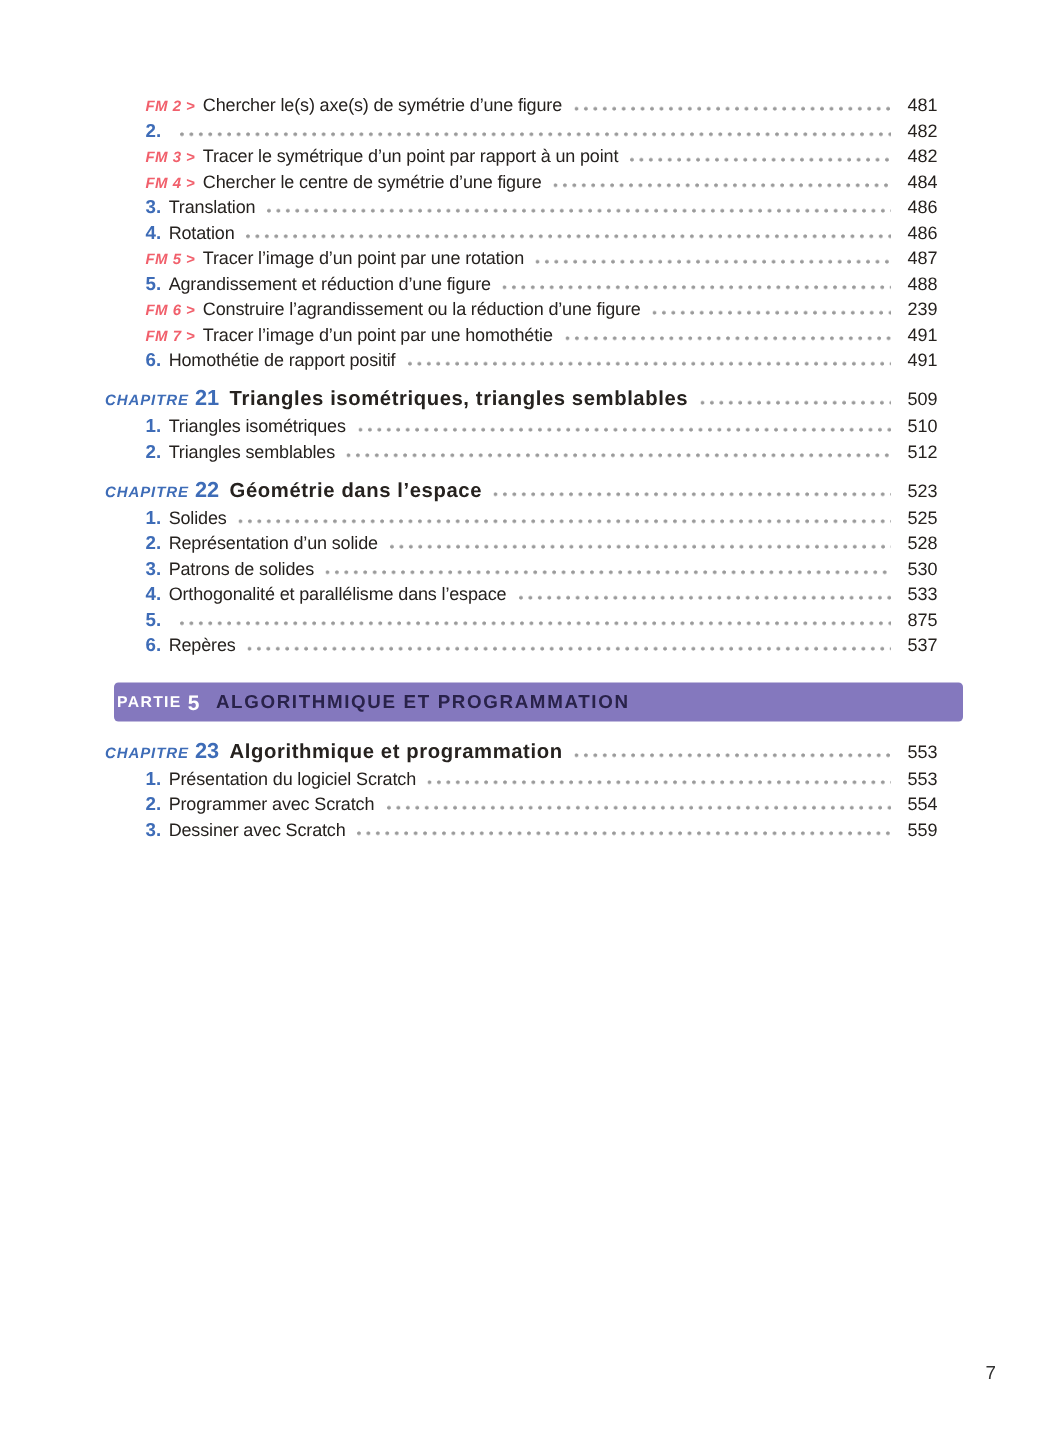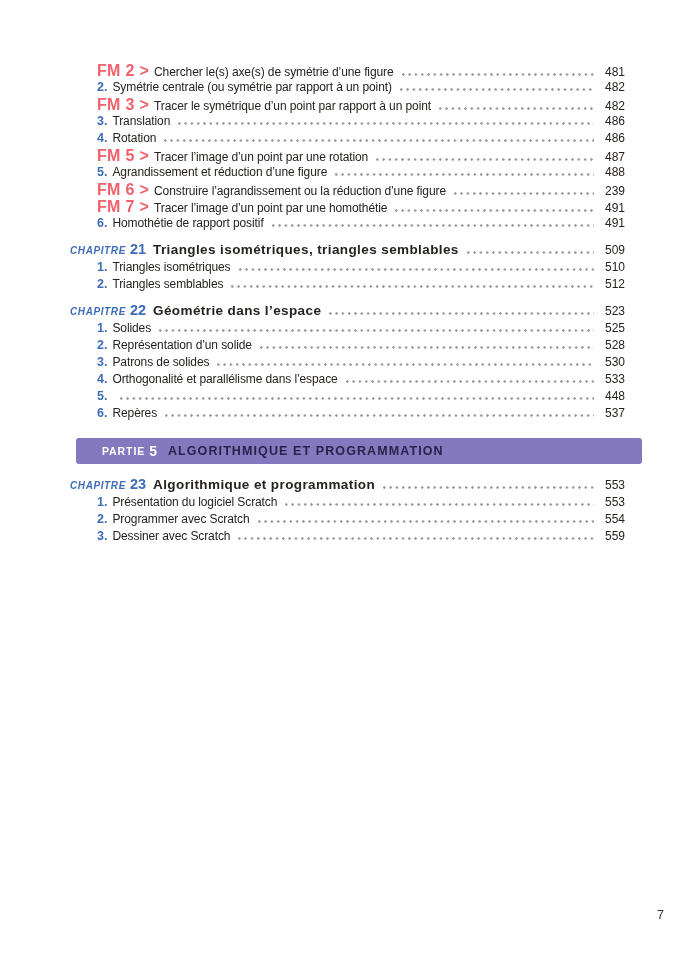--- a/index.html
+++ b/index.html
@@ -33,21 +33,21 @@
     display: flex;
     align-items: baseline;
     height: 17px;
     font-size: 12px;
     line-height: 17px;
     white-space: nowrap;
   }
   .item { padding-left: 27px; }
   .pfx { flex: none; margin-right: 5px; font-weight: bold; }
   .pfx.num { color: var(--blue); font-size: 12.5px; }
-  .pfx.fm  { color: var(--pink); font-size: 16px; letter-spacing: 0.3px; }
+  .pfx.fm  { color: var(--pink); font-size: 10px; letter-spacing: 0.3px; font-style: italic; }
   .lbl { flex: none; color: var(--ink); letter-spacing: -0.1px; }
   .leader {
     flex: 1;
     height: 3px;
     margin: 0 6px 0 8px;
     background-image: radial-gradient(circle at 1.3px 1.5px, var(--dot) 1.02px, rgba(0,0,0,0) 1.45px);
     background-size: 6.3px 3px;
     background-repeat: repeat-x;
     min-width: 12px;
   }
@@ -58,21 +58,21 @@
     font-size: 10px; letter-spacing: 0.6px; margin-right: 4px; font-style: italic;
   }
   .chapnum { flex: none; color: var(--blue); font-weight: bold; font-size: 14.5px; margin-right: 7px; }
   .chaptitle { flex: none; font-weight: bold; font-size: 13.5px; letter-spacing: 0.4px; color: var(--ink); text-align: center; }
   .part-banner {
     margin: 16px 0 10px 6px;
     width: 566px; height: 26px;
     background: var(--purple);
     border-radius: 3px;
     display: flex; align-items: center;
-    padding-left: 26px;
+    padding-left: 2px;
     box-sizing: border-box;
     white-space: nowrap;
   }
   .partword { color: #fff; font-weight: bold; font-size: 10.5px; letter-spacing: 0.9px; margin-right: 4px; }
   .partnum  { color: #fff; font-weight: bold; font-size: 14px; margin-right: 11px; }
   .parttitle { color: var(--banner-ink); font-weight: bold; font-size: 12.5px; letter-spacing: 1.1px; }
   .folio {
     position: absolute;
     right: 36px; top: 908px;
     font-size: 12.5px;
@@ -86,29 +86,34 @@
   <div class="content">
 
     <div class="row item">
       <span class="pfx fm">FM 2 &gt;</span>
       <span class="lbl">Chercher le(s) axe(s) de symétrie d’une figure</span>
       <span class="leader"></span>
       <span class="pg">481</span>
     </div>
     <div class="row item">
       <span class="pfx num">2.</span>
-      <span class="lbl">Symétrie centrale (ou symétrie par rapport à un point)</span>
       <span class="leader"></span>
       <span class="pg">482</span>
     </div>
     <div class="row item">
       <span class="pfx fm">FM 3 &gt;</span>
       <span class="lbl">Tracer le symétrique d’un point par rapport à un point</span>
       <span class="leader"></span>
       <span class="pg">482</span>
+    </div>
+    <div class="row item">
+      <span class="pfx fm">FM 4 &gt;</span>
+      <span class="lbl">Chercher le centre de symétrie d’une figure</span>
+      <span class="leader"></span>
+      <span class="pg">484</span>
     </div>
     <div class="row item">
       <span class="pfx num">3.</span>
       <span class="lbl">Translation</span>
       <span class="leader"></span>
       <span class="pg">486</span>
     </div>
     <div class="row item">
       <span class="pfx num">4.</span>
       <span class="lbl">Rotation</span>
@@ -193,21 +198,21 @@
     </div>
     <div class="row item">
       <span class="pfx num">4.</span>
       <span class="lbl">Orthogonalité et parallélisme dans l’espace</span>
       <span class="leader"></span>
       <span class="pg">533</span>
     </div>
     <div class="row item">
       <span class="pfx num">5.</span>
       <span class="leader"></span>
-      <span class="pg">448</span>
+      <span class="pg">875</span>
     </div>
     <div class="row item">
       <span class="pfx num">6.</span>
       <span class="lbl">Repères</span>
       <span class="leader"></span>
       <span class="pg">537</span>
     </div>
 
     <div class="part-banner">
       <span class="partword">PARTIE</span>

